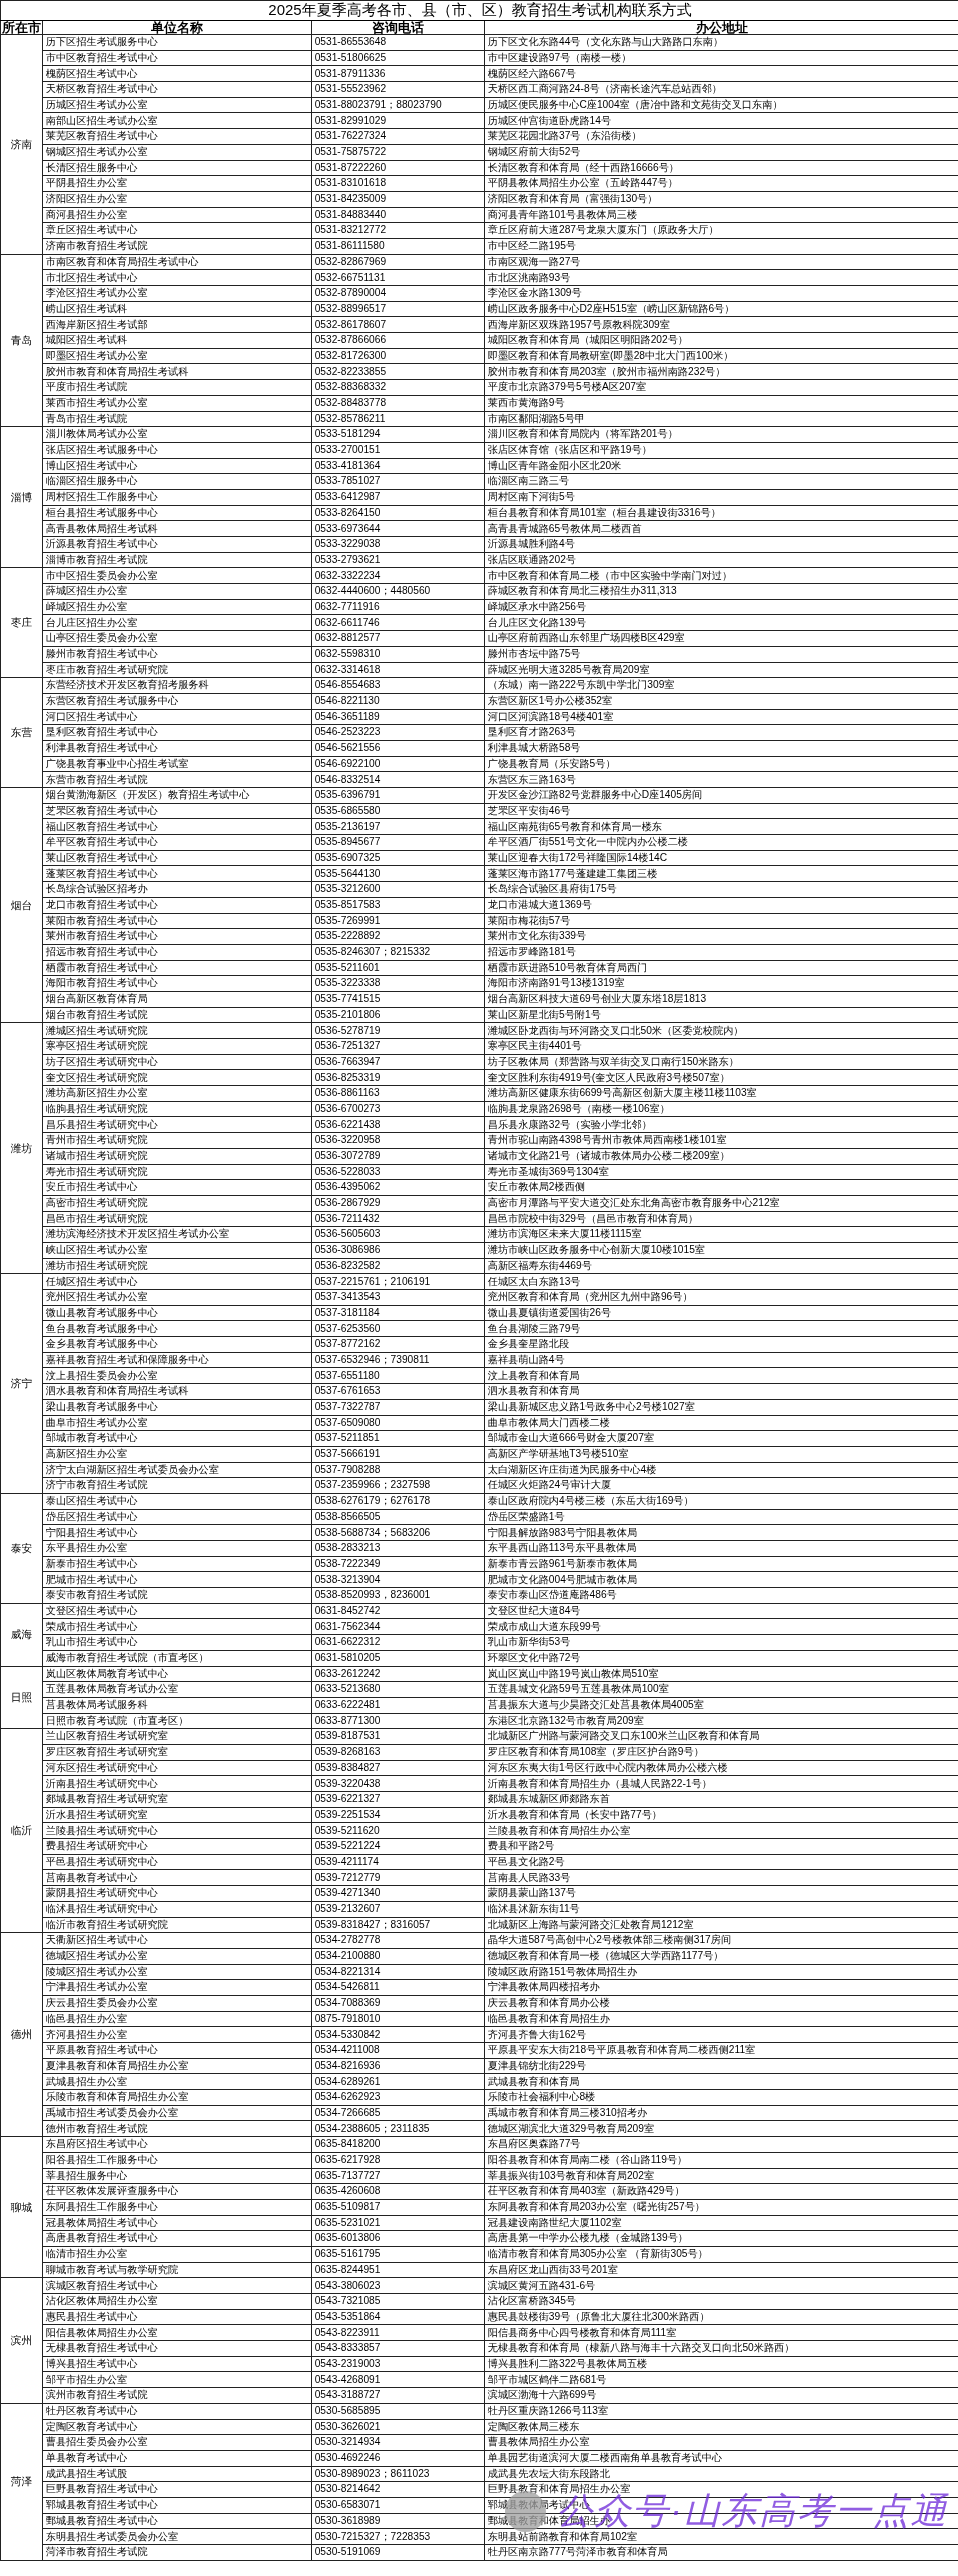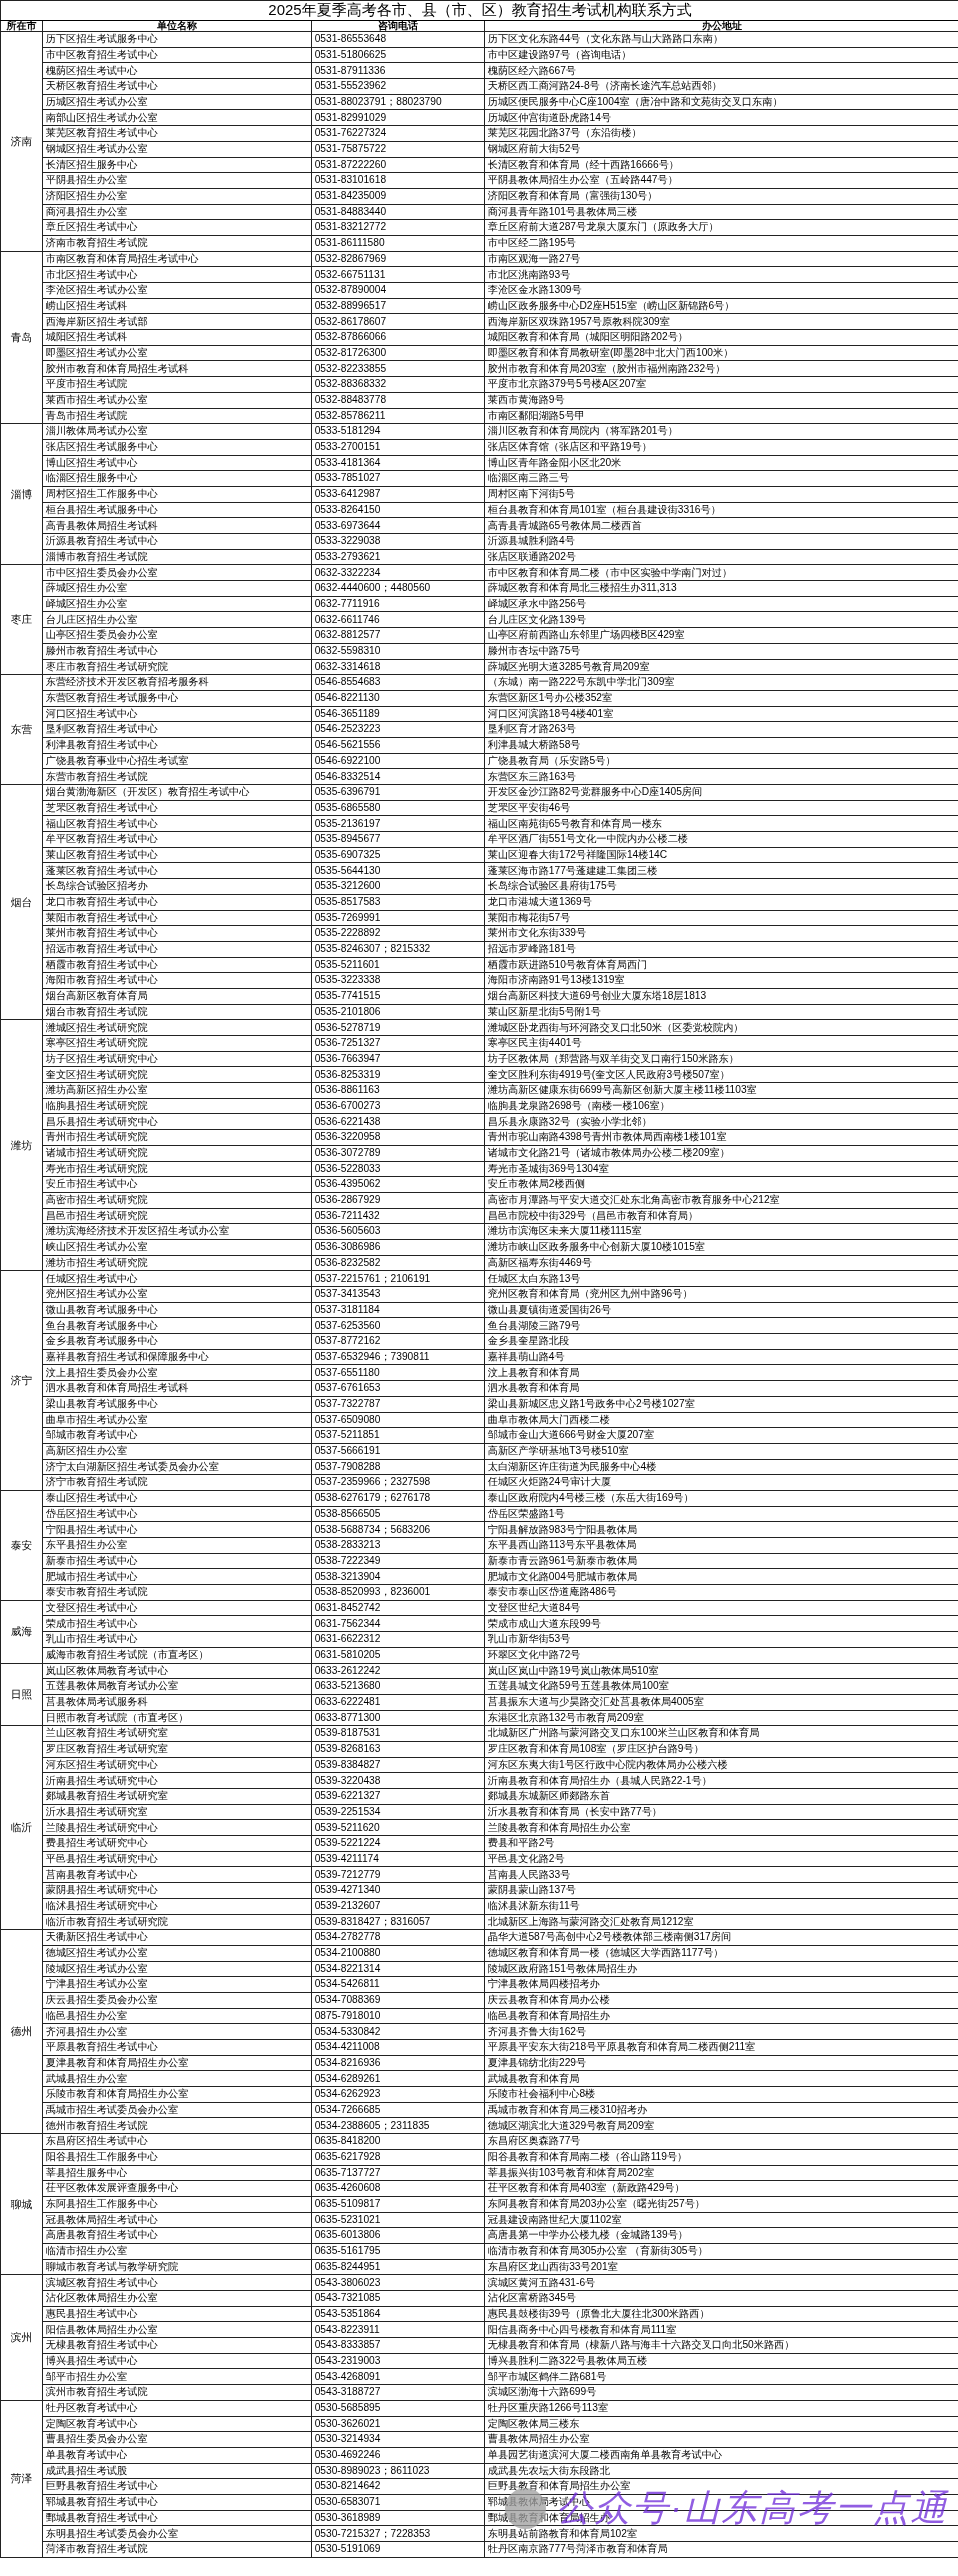--- a/index.html
+++ b/index.html
@@ -24,21 +24,21 @@
   }
   tr.title-row th{
     font-size:15px;
     font-weight:normal;
     text-align:center;
     height:19.5px;
     padding:0;
     border-bottom:0.9px solid #000;
   }
   tr.header-row th{
-    font-size:10px;
+    font-size:13px;
     font-weight:bold;
     text-align:center;
     height:10.7px;
     padding:0;
     line-height:1;
   }
   td{
     font-size:10.2px;
     height:15.7px;
     line-height:1;
@@ -100,21 +100,21 @@
   <tbody id="table-body">
       <tr class="city-start">
         <td class="city" rowspan="14">济南</td>
         <td class="unit">历下区招生考试服务中心</td>
         <td class="phone">0531-86553648</td>
         <td class="address">历下区文化东路44号（文化东路与山大路路口东南）</td>
       </tr>
       <tr>
         <td class="unit">市中区教育招生考试中心</td>
         <td class="phone">0531-51806625</td>
-        <td class="address">市中区建设路97号（咨询电话）</td>
+        <td class="address">市中区建设路97号（南楼一楼）</td>
       </tr>
       <tr>
         <td class="unit">槐荫区招生考试中心</td>
         <td class="phone">0531-87911336</td>
         <td class="address">槐荫区经六路667号</td>
       </tr>
       <tr>
         <td class="unit">天桥区教育招生考试中心</td>
         <td class="phone">0531-55523962</td>
         <td class="address">天桥区西工商河路24-8号（济南长途汽车总站西邻）</td>

